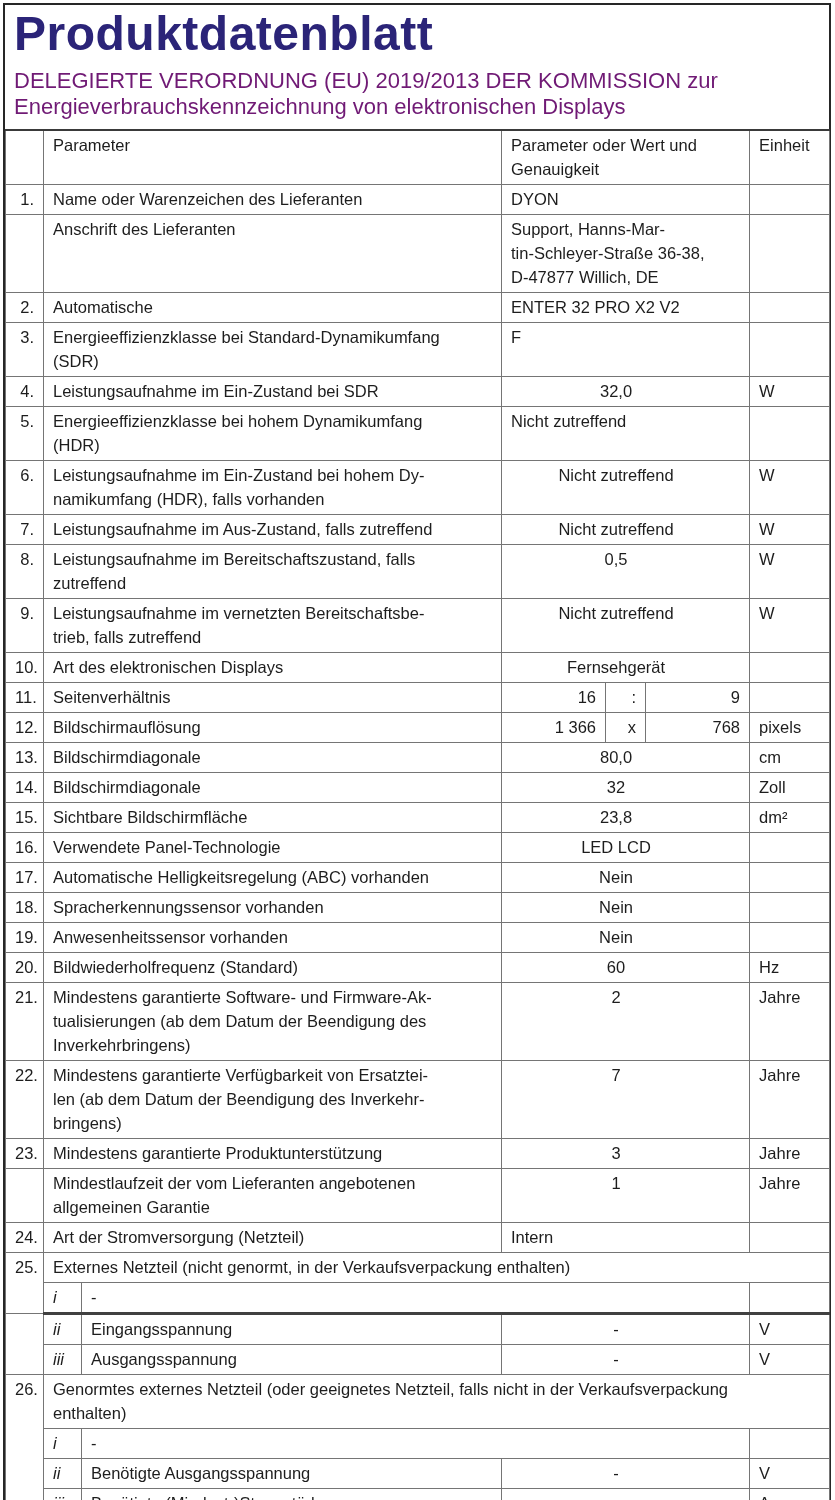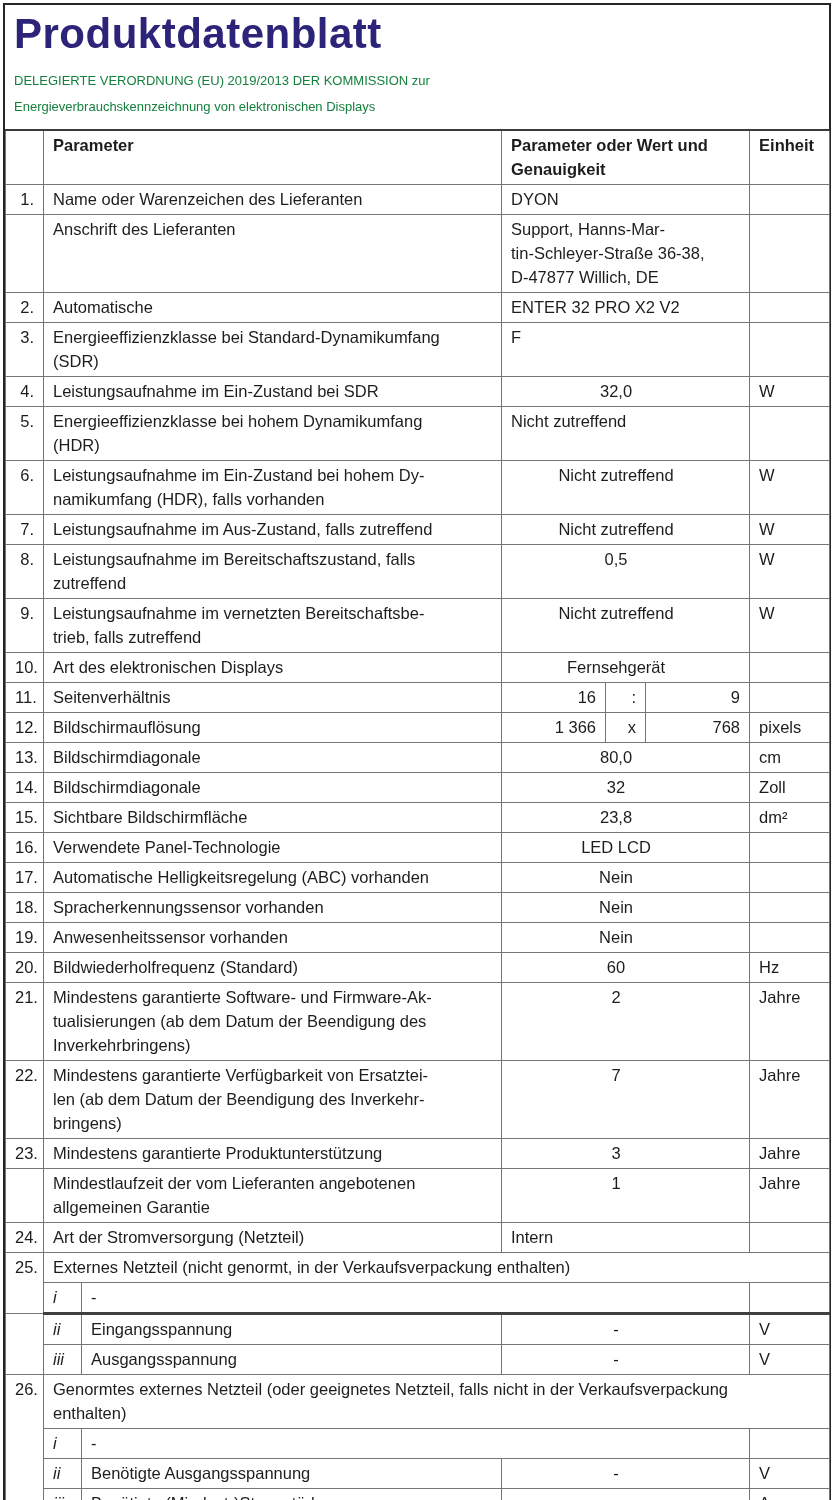--- a/index.html
+++ b/index.html
@@ -8,51 +8,51 @@
   .page {
     width: 824px;
     margin: 3px 0 0 3px;
     border: 2px solid #262626;
     background: #ffffff;
     box-sizing: content-box;
   }
 
   .titleblock { padding: 6px 12px 10px 9px; }
   .title {
-    font-size: 42px;
+    font-size: 48px;
     font-weight: bold;
     color: #2b2478;
     margin: 2px 0 0 0;
     line-height: 42px;
     letter-spacing: 0.5px;
   }
   .subtitle {
-    font-size: 13px;
+    font-size: 22px;
     line-height: 25.5px;
     margin: 13px 0 0 0;
     white-space: pre-line;
-    color: #15803d;
+    color: #701a75;
   }
 
   table.sheet {
     border-collapse: collapse;
     table-layout: fixed;
     width: 824px;
     border-top: 2px solid #3a3a3a;
   }
   table.sheet td {
     border: 1px solid #757575;
     font-size: 16.5px;
     line-height: 24px;
     padding: 2px 9px 3px 9px;
     vertical-align: top;
     white-space: pre-line;
     overflow: hidden;
   }
-  tr.head td { font-weight: bold; }
+  tr.head td { font-weight: normal; }
 
   td.num  { text-align: right; padding-right: 8px; padding-left: 2px; }
   td.sub  { font-style: italic; padding-left: 13px; }
   td.val.right { text-align: center; padding-right: 28px; }
   td.val.left  { text-align: left; }
   td.vmid { text-align: right; padding-left: 2px; padding-right: 2px; }
   td.unit { padding-left: 11px; }
   td.span-cell { padding-left: 9px; }
 
   tr.split td, td.split-b { border-bottom: 3px solid #404040; }

